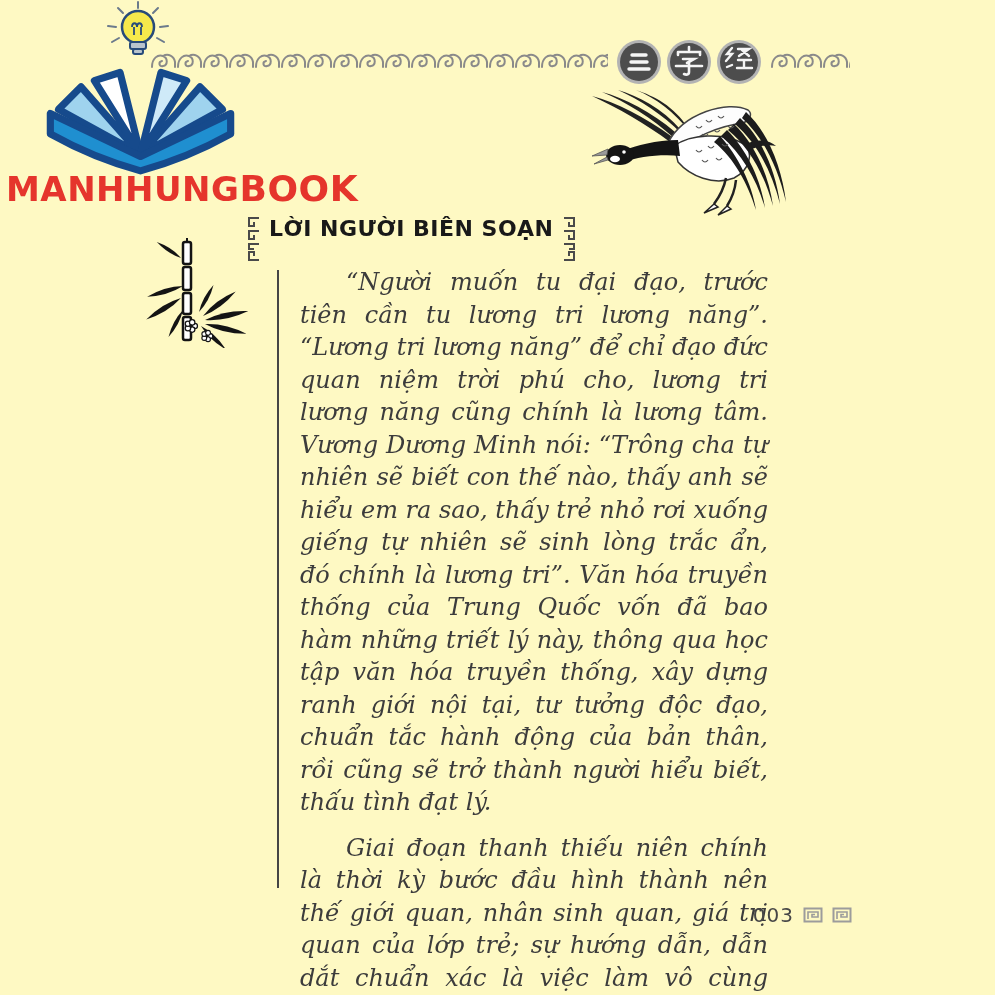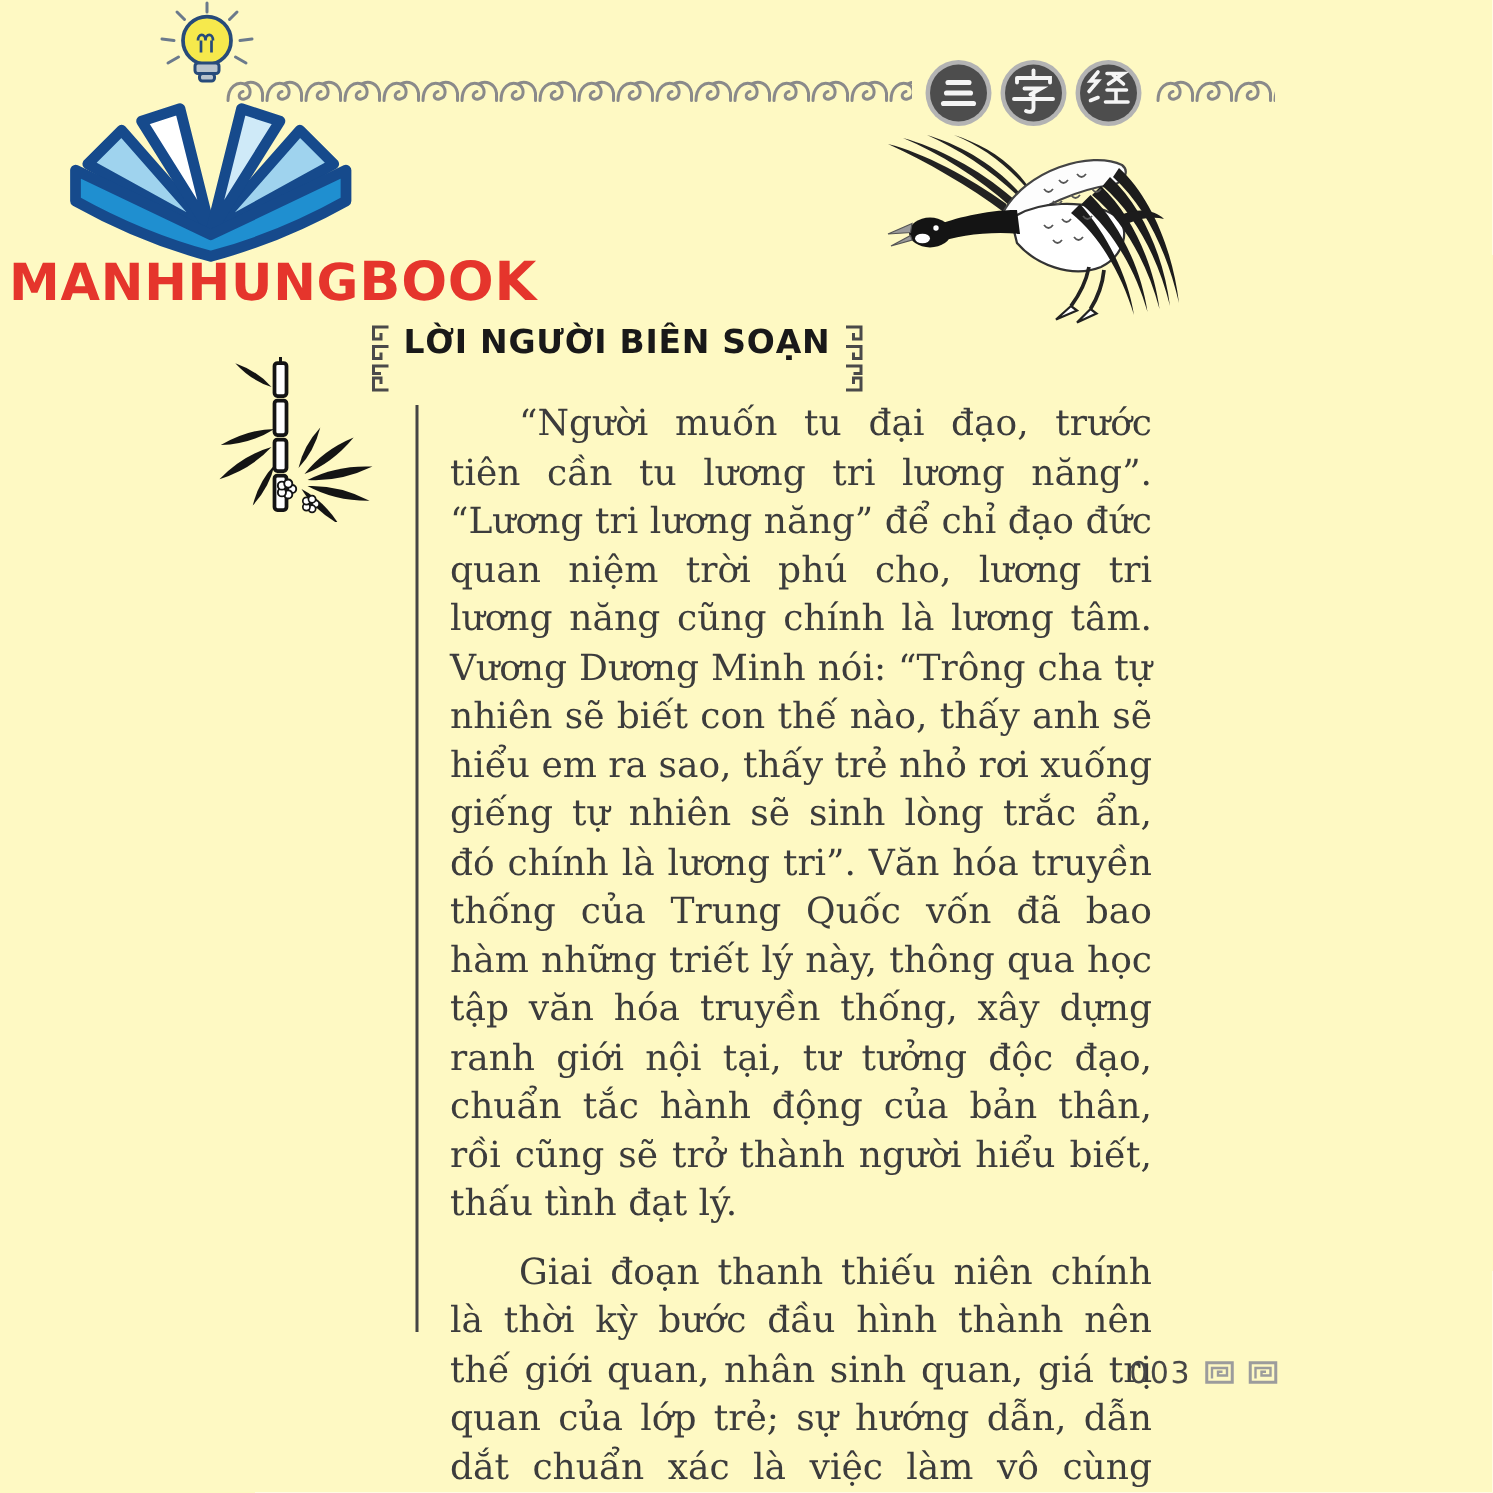--- a/index.html
+++ b/index.html
@@ -22,21 +22,21 @@
   .section-title{margin:0;font-size:22px;font-weight:800;color:#191919;letter-spacing:.5px;
                  font-family:"DejaVu Sans",sans-serif;}
   
   .goose{position:absolute;left:578px;top:88px;}
   .bamboo{position:absolute;left:133px;top:238px;}
   
   .vrule{position:absolute;left:277px;top:270px;width:2px;height:618px;background:#454545;}
   .body-text{position:absolute;left:300px;top:266px;width:468px;
              font-family:"DejaVu Serif","Liberation Serif",serif;
              font-size:24px;line-height:32.5px;color:#3c3c3c;text-align:justify;}
-  .body-text p{margin:0;text-indent:46px;}
+  .body-text p{margin:0;text-indent:46px;font-style:italic;}
   .body-text p + p{margin-top:13px;}
   
   .footer{position:absolute;left:0;top:903px;width:852px;display:flex;justify-content:flex-end;
           align-items:center;gap:9px;}
   .page-number{font-size:20px;color:#474747;letter-spacing:1px;
                font-family:"DejaVu Sans",sans-serif;}
 </style>
 </head>
 <body>
 

